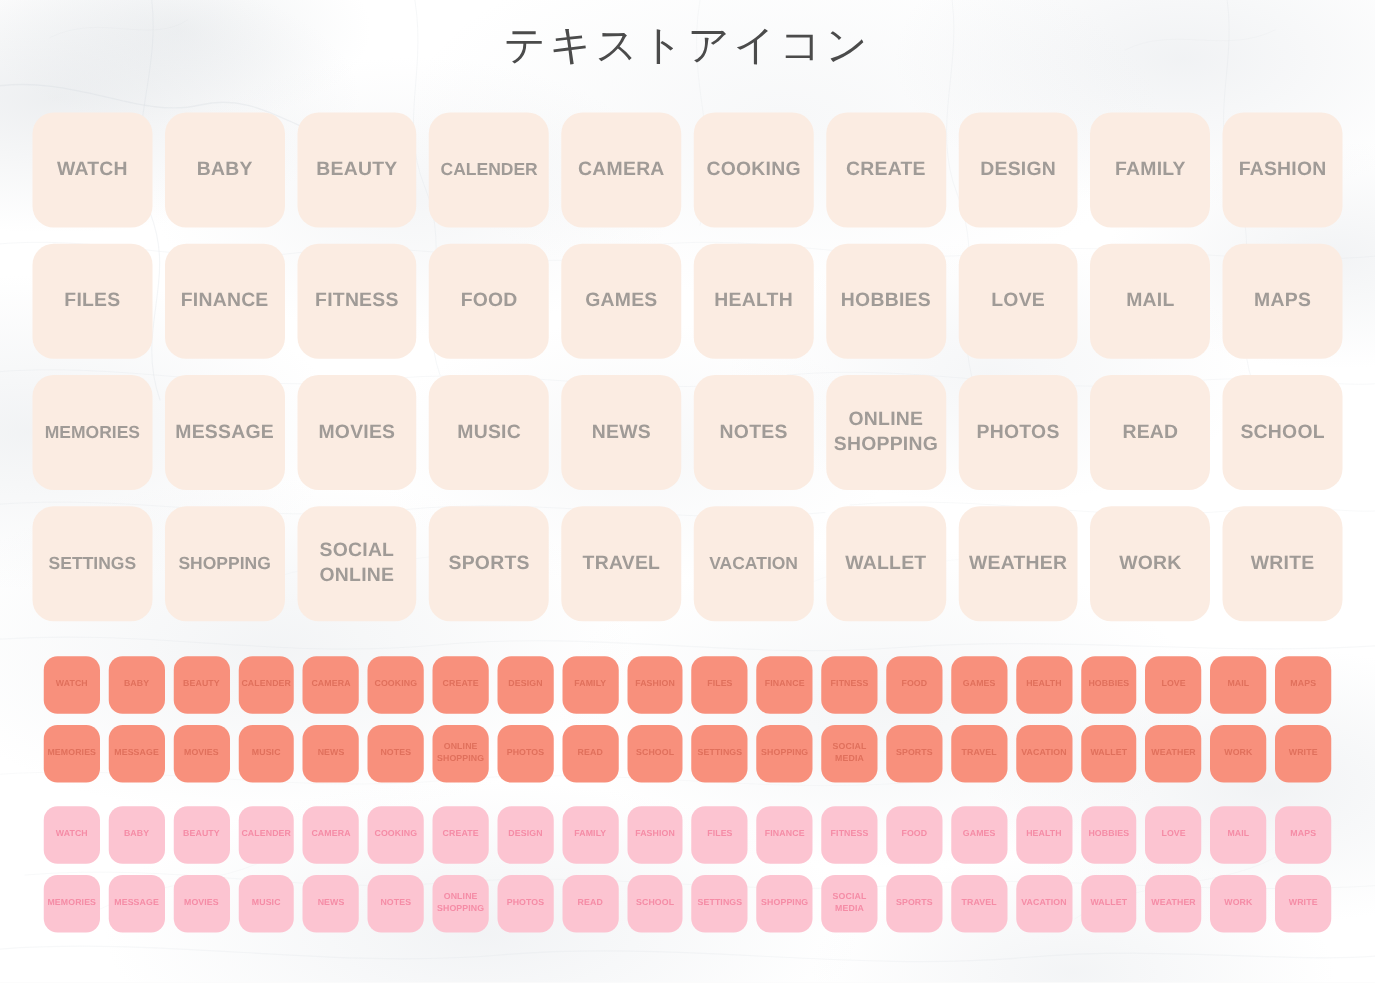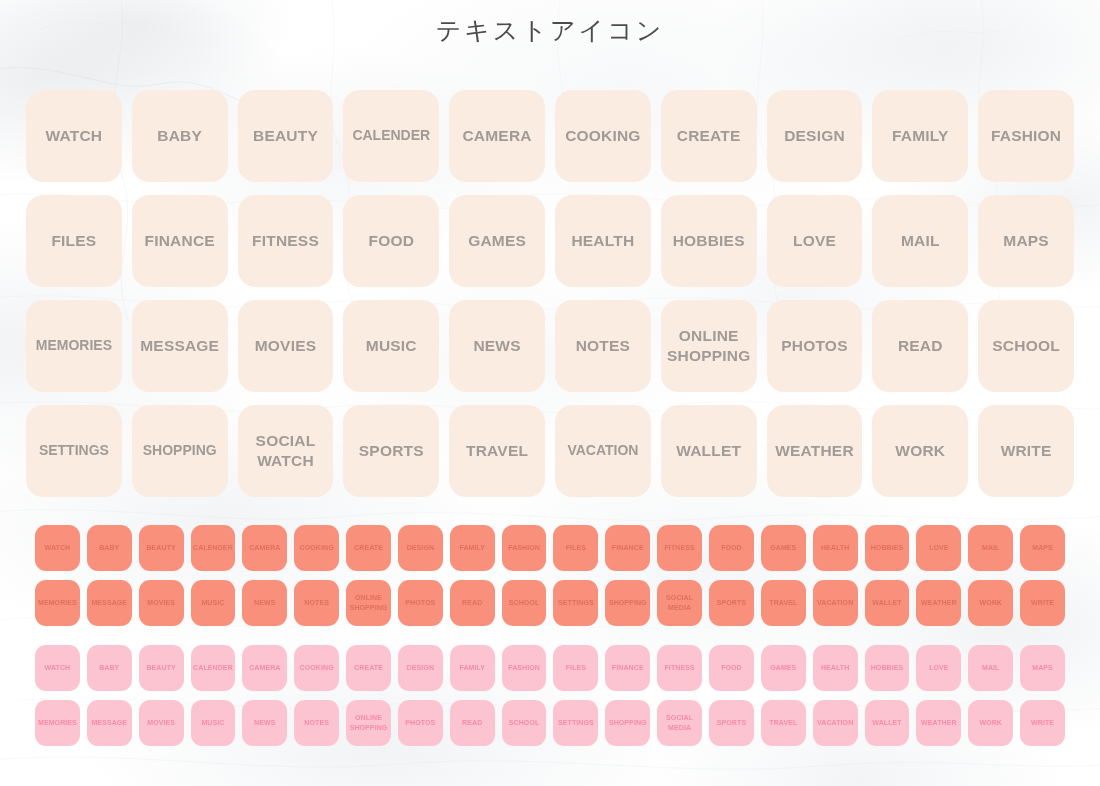--- a/index.html
+++ b/index.html
@@ -39,21 +39,21 @@
       linear-gradient(#ffffff, #ffffff);
   }
   #marble-veins { position: absolute; inset: 0; opacity: 0.5; }
 
   
   #page-title {
     position: absolute;
     top: 14px; left: 0; right: 0;
     text-align: center;
     font-family: "Liberation Serif", serif;
-    font-size: 25px;
+    font-size: 33px;
     letter-spacing: 3px;
     color: #4b4b4b;
     font-weight: 400;
     z-index: 3;
   }
 
   
   #large-grid {
     position: absolute;
     top: 90px; left: 26px;
@@ -247,21 +247,21 @@
       <span class="lbl">SCHOOL</span>
     </div>
     <div class="tile-lg narrow">
       <span class="lbl">SETTINGS</span>
     </div>
     <div class="tile-lg narrow">
       <span class="lbl">SHOPPING</span>
     </div>
     <div class="tile-lg">
       <span class="lbl">SOCIAL
-WATCH</span>
+ONLINE</span>
     </div>
     <div class="tile-lg">
       <span class="lbl">SPORTS</span>
     </div>
     <div class="tile-lg">
       <span class="lbl">TRAVEL</span>
     </div>
     <div class="tile-lg narrow">
       <span class="lbl">VACATION</span>
     </div>

